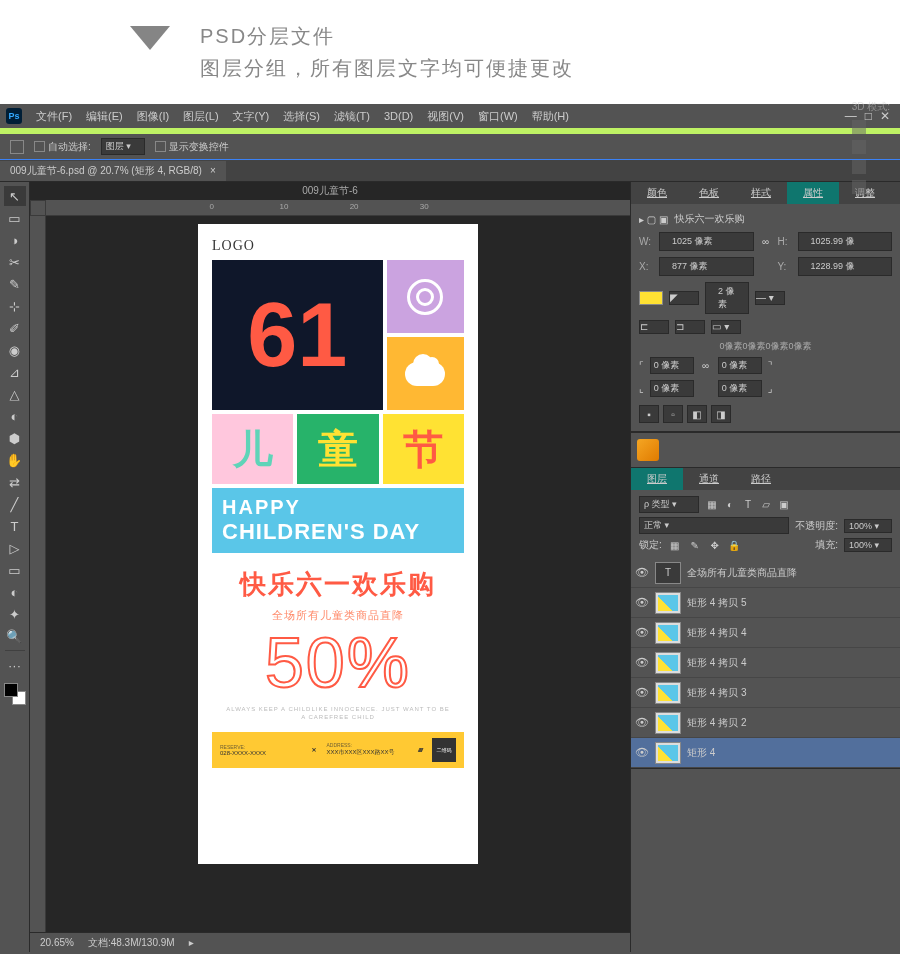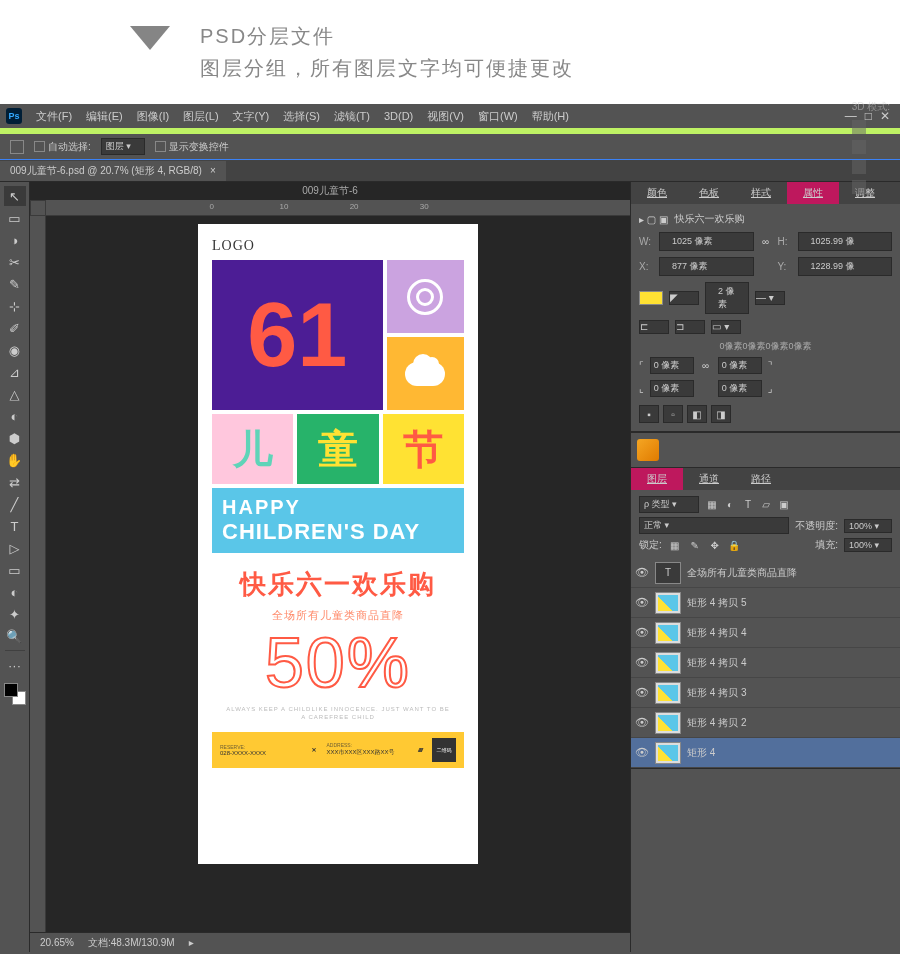--- a/index.html
+++ b/index.html
@@ -53,21 +53,21 @@
 .ruler-top { flex: 1; height: 16px; background: #535353; border-bottom: 1px solid #3a3a3a; position: relative; }
 .ruler-tick { position: absolute; top: 2px; font-size: 8px; color: #aaa; }
 .canvas-body { flex: 1; display: flex; }
 .ruler-left { width: 16px; background: #535353; border-right: 1px solid #3a3a3a; }
 .canvas-scroll { flex: 1; overflow: hidden; position: relative; display: flex; justify-content: center; padding-top: 8px; }
 
 
 .poster { width: 280px; height: 640px; background: #fff; padding: 14px; }
 .logo { font-family: Georgia, serif; font-size: 14px; letter-spacing: 1px; color: #333; margin-bottom: 6px; }
 .grid1 { display: flex; gap: 4px; height: 150px; }
-.yellow-61 { background: #4c1d95; flex: 2.2; display: flex; align-items: center; justify-content: center; }
+.yellow-61 { background: #0f172a; flex: 2.2; display: flex; align-items: center; justify-content: center; }
 .num61 { font-size: 90px; font-weight: 900; color: #ff5a44; line-height: 1; }
 .right-col { flex: 1; display: flex; flex-direction: column; gap: 4px; }
 .spiral-box { flex: 1; background: #cba3e0; display: flex; align-items: center; justify-content: center; }
 .spiral { width: 36px; height: 36px; border: 3px solid #fff; border-radius: 50%; position: relative; }
 .spiral::before { content: ""; position: absolute; inset: 6px; border: 3px solid #fff; border-radius: 50%; }
 .cloud-box { flex: 1; background: #ffb833; display: flex; align-items: center; justify-content: center; }
 .cloud { width: 40px; height: 24px; background: #fff; border-radius: 12px; position: relative; }
 .cloud::before, .cloud::after { content: ""; position: absolute; background: #fff; border-radius: 50%; }
 .cloud::before { width: 20px; height: 20px; top: -8px; left: 8px; }
 .cloud::after { width: 14px; height: 14px; top: -5px; right: 6px; }
@@ -92,21 +92,21 @@
 
 
 .status-bar { height: 20px; background: #535353; border-top: 1px solid #2a2a2a; display: flex; align-items: center; padding: 0 10px; gap: 14px; font-size: 10px; }
 
 
 .right-panels { width: 270px; background: #535353; border-left: 1px solid #2a2a2a; display: flex; flex-direction: column; }
 
 .panel { border-bottom: 1px solid #2a2a2a; }
 .panel-tabs { display: flex; background: #434343; font-size: 10px; }
 .ptab { padding: 4px 16px; cursor: pointer; text-decoration: underline; }
-.ptab.active { background: #be185d; }
+.ptab.active { background: #0f766e; }
 .panel-body { padding: 8px; font-size: 10px; }
 
 
 .prop-row { display: flex; align-items: center; gap: 6px; margin-bottom: 6px; font-size: 10px; }
 .prop-field { background: #3a3a3a; padding: 2px 12px; border: 1px solid #2a2a2a; flex: 1; font-size: 9px; }
 .prop-lbl { color: #aaa; width: 14px; }
 .link-icon { width: 12px; text-align: center; }
 .color-chip { width: 24px; height: 14px; background: #ffe233; border: 1px solid #888; }
 .dash-opt { width: 30px; height: 14px; background: #3a3a3a; border: 1px solid #2a2a2a; }
 .feather-row { display: flex; gap: 4px; font-size: 9px; color: #aaa; }

